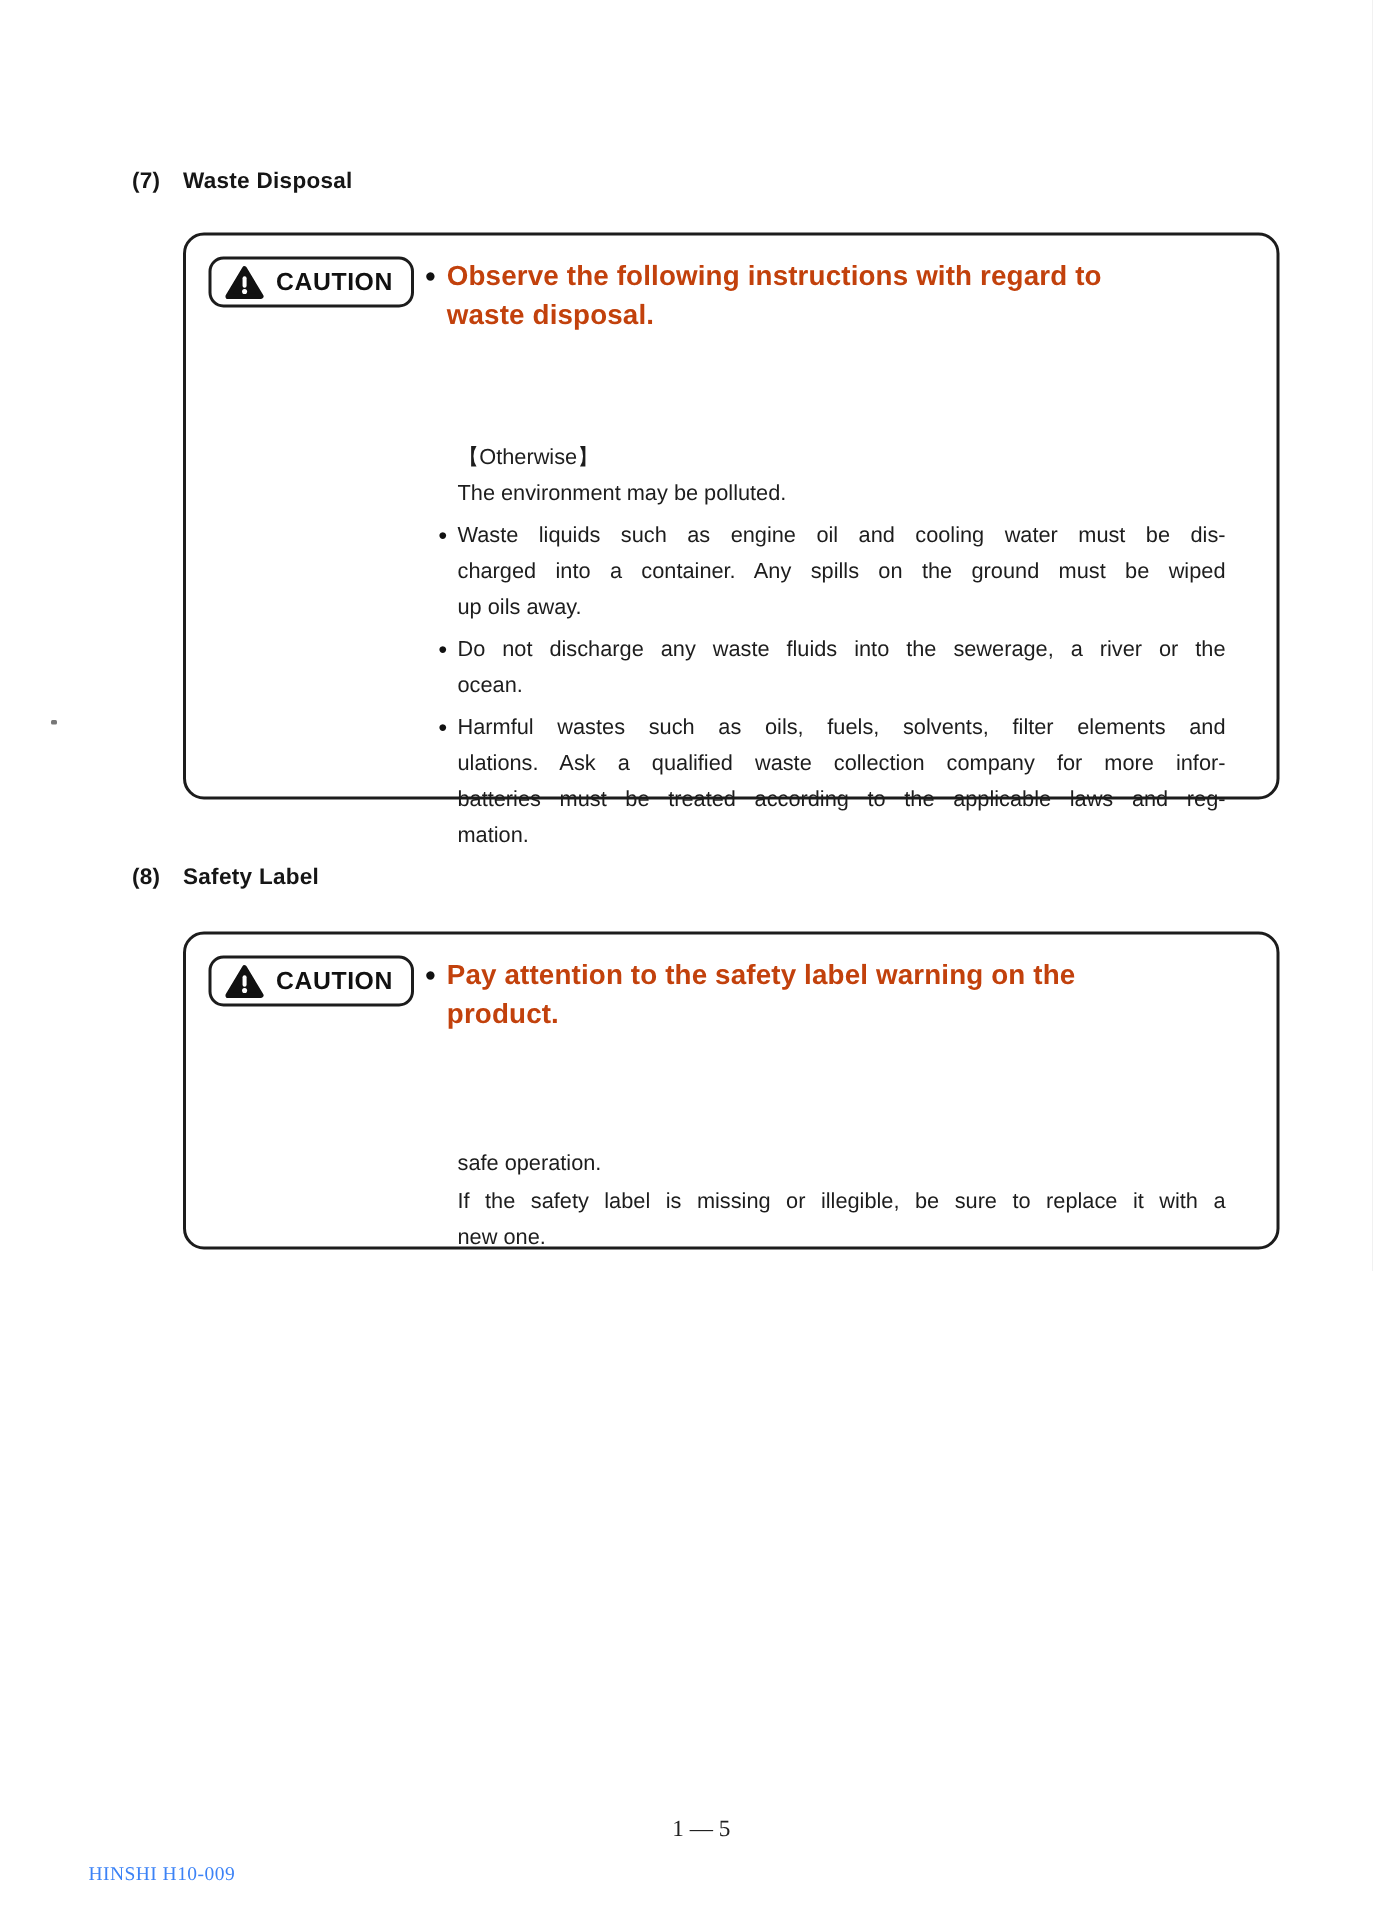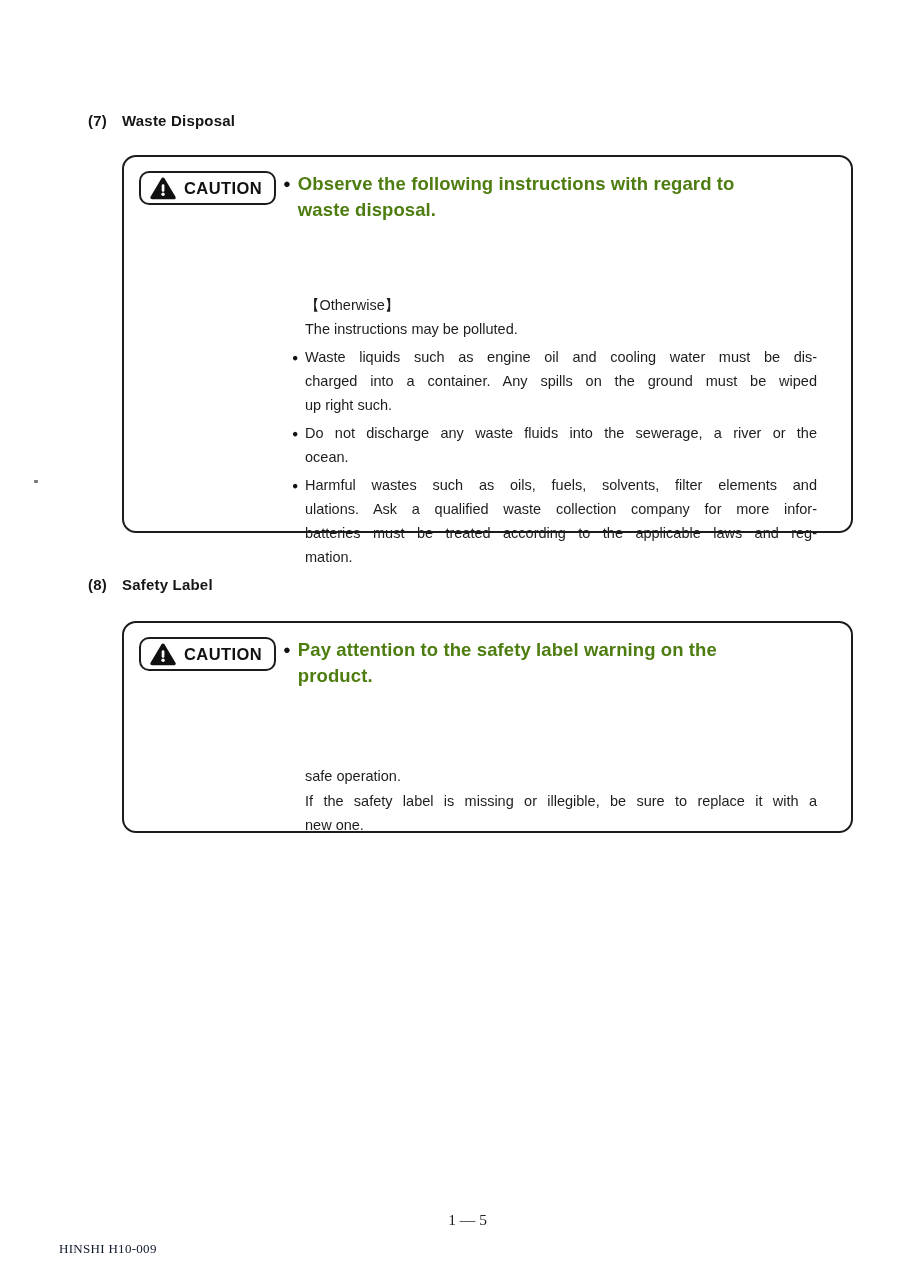--- a/index.html
+++ b/index.html
@@ -74,21 +74,21 @@
   .hl-dot {
     font-size: 13px;
     line-height: 26px;
     margin-right: 7px;
     color: #111;
   }
   .hl-line {
     font-size: 18.5px;
     font-weight: 700;
     line-height: 26px;
-    color: #4d7c0f;
+    color: #c2410c;
     letter-spacing: 0.1px;
     white-space: nowrap;
   }
 
   
   .body {
     position: absolute;
     left: 181px;
     width: 512px;
     font-size: 14.5px;
@@ -124,21 +124,21 @@
     font-size: 15.5px;
     color: #222;
   }
   .doccode {
     position: absolute;
     left: 59px;
     top: 1241px;
     font-family: "Liberation Serif", "DejaVu Serif", serif;
     font-size: 13px;
     letter-spacing: 0.3px;
-    color: #0f172a;
+    color: #3b82f6;
   }
 
   
   .speck {
     position: absolute;
     left: 34px;
     top: 480px;
     width: 4px;
     height: 3px;
     background: #777;
@@ -168,27 +168,27 @@
     <div class="headline">
       <span class="hl-dot">●</span>
       <div class="hl-lines">
         <div class="hl-line">Observe the following instructions with regard to</div>
         <div class="hl-line">waste disposal.</div>
       </div>
     </div>
 
     <div class="body">
       <div class="line">【Otherwise】</div>
-      <div class="line">The instructions may be polluted.</div>
+      <div class="line">The environment may be polluted.</div>
 
       <div class="bitem">
         <span class="bdot">●</span>
         <div class="line j">Waste liquids such as engine oil and cooling water must be dis-</div>
         <div class="line j">charged into a container.  Any spills on the ground must be wiped</div>
-        <div class="line">up right such.</div>
+        <div class="line">up oils away.</div>
       </div>
 
       <div class="bitem">
         <span class="bdot">●</span>
         <div class="line j">Do not discharge any waste fluids into the sewerage, a river or the</div>
         <div class="line">ocean.</div>
       </div>
 
       <div class="bitem">
         <span class="bdot">●</span>

